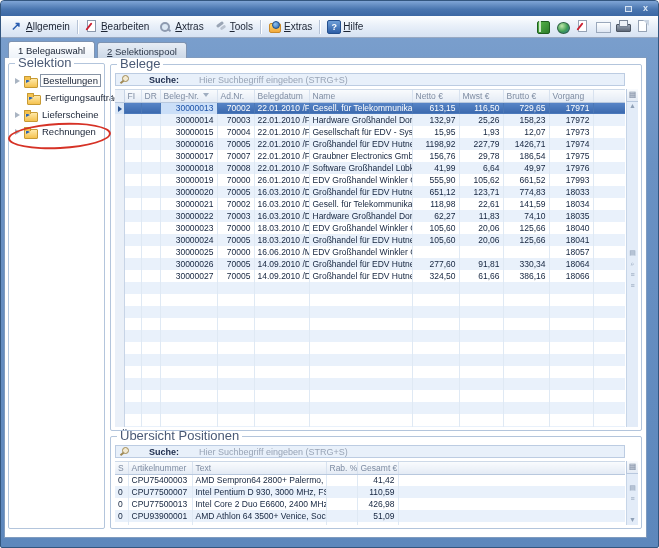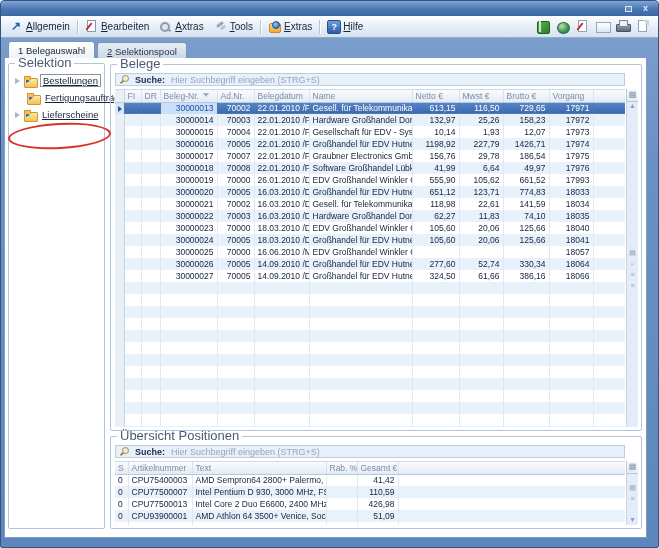--- a/index.html
+++ b/index.html
@@ -58,35 +58,35 @@
   .content{position:absolute;left:3px;top:56px;width:643px;height:481px;background:#fff;
            border:1px solid #7f9bbf;}
   .group{position:absolute;border:1px solid #b3c5dc;border-radius:2px;}
   .group>.glabel{position:absolute;top:-6px;left:6px;background:#fff;padding:0 3px;
                  font-size:13px;color:#4a5a76;line-height:10px;}
   .g-sel{left:3px;top:5px;width:97px;height:466px;}
   .g-bel{left:105px;top:6px;width:532px;height:367px;}
   .g-pos{left:105px;top:378px;width:532px;height:93px;}
   
   .tree{padding:8px 2px 0 4px;font-size:9.5px;color:#1a2436;}
-  .titem{display:flex;align-items:center;gap:3px;height:17px;white-space:nowrap;text-decoration:underline;}
+  .titem{display:flex;align-items:center;gap:3px;height:17px;white-space:nowrap;}
   .titem.lvl1{padding-left:14px;}
   .tw{width:8px;flex:0 0 auto;display:flex;justify-content:center;}
   .arr{width:0;height:0;border-top:3px solid transparent;border-bottom:3px solid transparent;border-left:5px solid #a9b4c2;}
   .folder{width:13px;height:11px;position:relative;flex:0 0 auto;}
   .folder::before{content:"";position:absolute;left:0;top:3px;width:12px;height:8px;background:linear-gradient(#ffe9a8,#f5c24f);border:1px solid #c79a33;border-radius:1px;}
   .folder::after{content:"";position:absolute;left:0;top:1px;width:5px;height:3px;background:#f5c24f;border:1px solid #c79a33;border-bottom:none;border-radius:1px 1px 0 0;}
   .folder i{position:absolute;left:2px;top:4px;width:0;height:0;border-top:2.5px solid transparent;border-bottom:2.5px solid transparent;border-left:4px solid #2f66b2;}
   .tlabel{padding:0 2px;}
   .titem.focused .tlabel{border:1px solid #8794a6;background:#fdfdfd;}
   .annotation{position:absolute;left:1px;top:62px;width:103px;height:26px;border:2px solid #d63226;
               border-radius:50%;transform:rotate(-3deg);pointer-events:none;z-index:9;}
   
   .search{position:absolute;left:4px;right:16px;top:8px;height:13px;background:#e8f0fa;
-          border:1px solid #bccce2;display:flex;align-items:center;gap:6px;padding:0 4px;}
+          border:1px solid #bccce2;display:flex;align-items:center;gap:20px;padding:0 4px;}
   .smag{width:9px;height:9px;position:relative;flex:0 0 auto;}
   .smag::before{content:"";position:absolute;left:2px;top:0;width:5px;height:5px;border:1.5px solid #a08a55;border-radius:50%;background:#f3ead2;}
   .smag::after{content:"";position:absolute;left:0;top:6px;width:4px;height:2px;background:#a08a55;transform:rotate(-40deg);}
   .slbl{font-weight:bold;font-size:9px;color:#1b2a4a;}
   .sph{font-size:9px;color:#98a4b6;white-space:nowrap;overflow:hidden;}
   
   .gridwrap{position:absolute;left:4px;right:16px;top:24px;bottom:3px;overflow:hidden;border-top:1px solid #cdd9e8;}
   table{border-collapse:collapse;table-layout:fixed;width:100%;}
   th{height:12px;background:linear-gradient(#f9fbfd,#e4ebf5);border-bottom:1px solid #b8c8de;
      border-right:1px solid #d8e2ef;font-size:8.5px;font-weight:normal;color:#7e8ca2;
@@ -202,20 +202,29 @@
         </div>
         <div class="titem">
           <span class="tw">
               <span class="arr"></span>
             </span>
           <span class="folder">
               <i></i>
             </span>
           <span class="tlabel">Lieferscheine</span>
         </div>
+        <div class="titem">
+          <span class="tw">
+              <span class="arr"></span>
+            </span>
+          <span class="folder">
+              <i></i>
+            </span>
+          <span class="tlabel">Rechnungen</span>
+        </div>
       </div>
     </div>
 
     <div class="group g-bel">
       <span class="glabel">Belege</span>
       <div class="search">
         <span class="smag"></span>
         <span class="slbl">Suche:</span>
         <span class="sph">Hier Suchbegriff eingeben (STRG+S)</span>
       </div>
@@ -268,21 +277,21 @@
                 <td class="fillcol"></td>
               </tr>
               <tr class="">
                 <td class="ind"></td>
                 <td class="c0"></td>
                 <td class="c1"></td>
                 <td class="c2">30000015</td>
                 <td class="c3">70004</td>
                 <td class="c4">22.01.2010 /Fr</td>
                 <td class="c5">Gesellschaft für EDV - Systeme</td>
-                <td class="c6">10,14</td>
+                <td class="c6">15,95</td>
                 <td class="c7">1,93</td>
                 <td class="c8">12,07</td>
                 <td class="c9">17973</td>
                 <td class="fillcol"></td>
               </tr>
               <tr class="stripe">
                 <td class="ind"></td>
                 <td class="c0"></td>
                 <td class="c1"></td>
                 <td class="c2">30000016</td>
@@ -423,21 +432,21 @@
               </tr>
               <tr class="stripe">
                 <td class="ind"></td>
                 <td class="c0"></td>
                 <td class="c1"></td>
                 <td class="c2">30000026</td>
                 <td class="c3">70005</td>
                 <td class="c4">14.09.2010 /Di</td>
                 <td class="c5">Großhandel für EDV Hutner</td>
                 <td class="c6">277,60</td>
-                <td class="c7">52,74</td>
+                <td class="c7">91,81</td>
                 <td class="c8">330,34</td>
                 <td class="c9">18064</td>
                 <td class="fillcol"></td>
               </tr>
               <tr class="">
                 <td class="ind"></td>
                 <td class="c0"></td>
                 <td class="c1"></td>
                 <td class="c2">30000027</td>
                 <td class="c3">70005</td>

